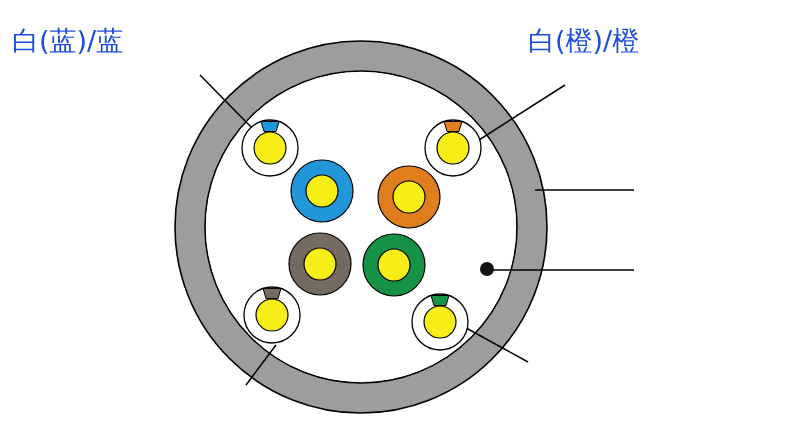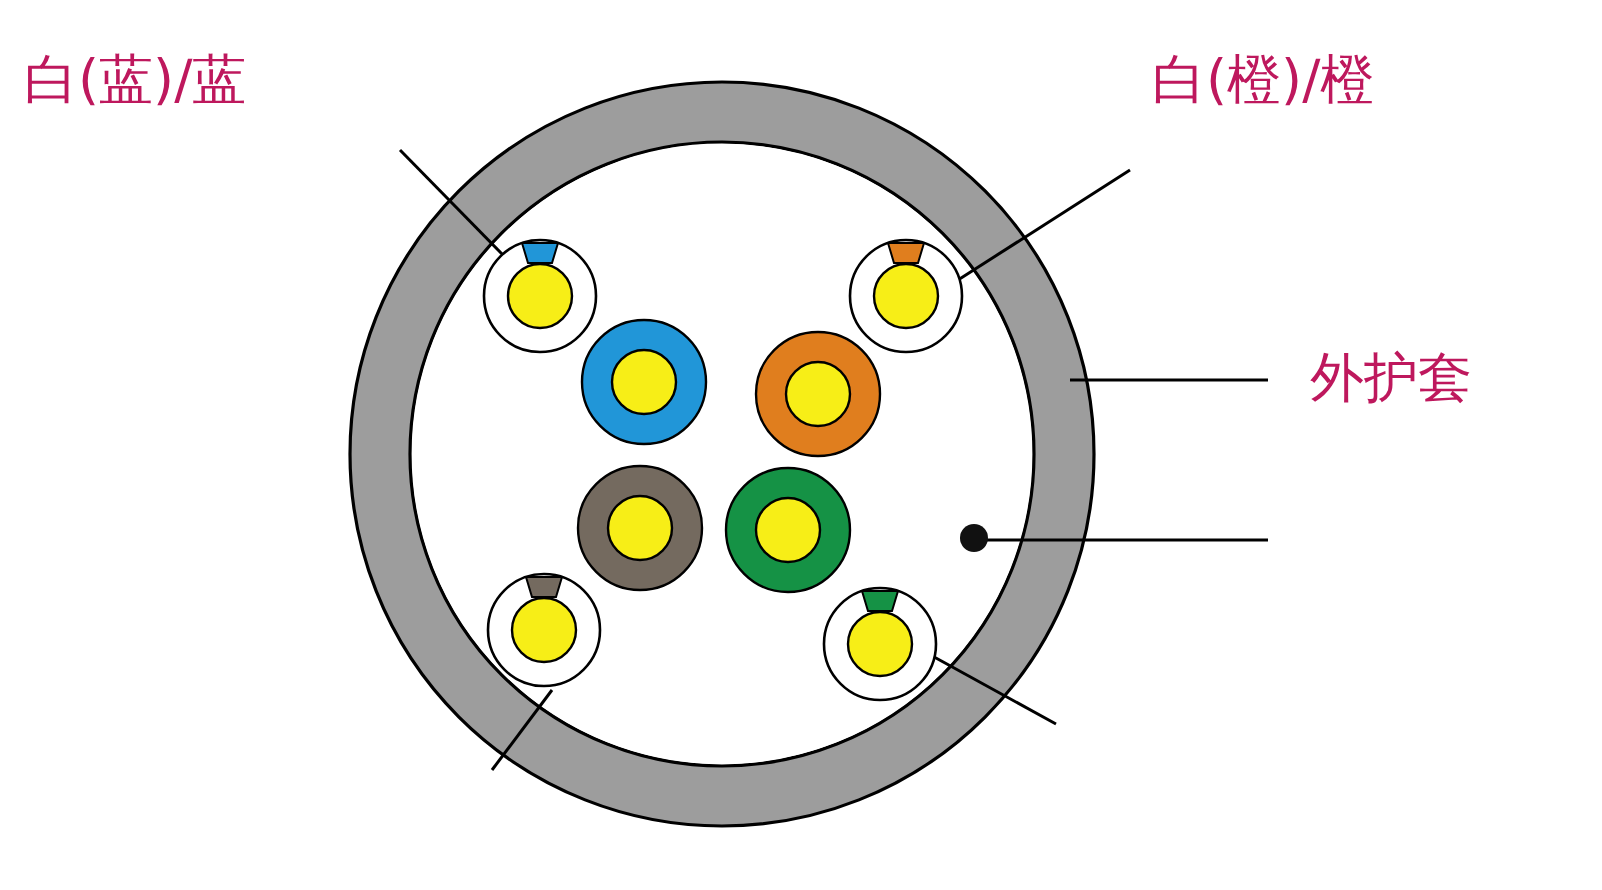--- a/index.html
+++ b/index.html
@@ -19,26 +19,26 @@
     left: 0;
     top: 0;
     width: 801px;
     height: 445px;
   }
   .label {
     position: absolute;
     font-family: "DejaVu Sans", "Liberation Sans", sans-serif;
     font-size: 27px;
     line-height: 1;
-    color: #be185d;
+    color: #1d4ed8;
     white-space: nowrap;
     letter-spacing: 0px;
   }
   #label-blue   { left: 12px;  top: 27px; }
-  #label-orange { left: 528px; top: 27px; margin-left: 48px; }
+  #label-orange { left: 528px; top: 27px; }
   #label-jacket { left: 655px; top: 176px; }
   #label-ripcord{ left: 655px; top: 248px; }
   #label-brown  { left: 62px;  top: 385px; }
   #label-green  { left: 562px; top: 385px; }
 </style>
 </head>
 <body>
 
 <div id="stage">
 
@@ -99,18 +99,17 @@
         </g>
       </g>
 
     <circle id="rip-cord-dot" cx="487" cy="269" r="7" fill="#111111" stroke="none"></circle>
   </svg>
 
   <div class="label" id="label-blue">白(蓝)/蓝</div>
 
   <div class="label" id="label-orange">白(橙)/橙</div>
 
-  <div class="label" id="label-jacket">外护套</div>
 
 
 
 
 </div>
 
 </body></html>

